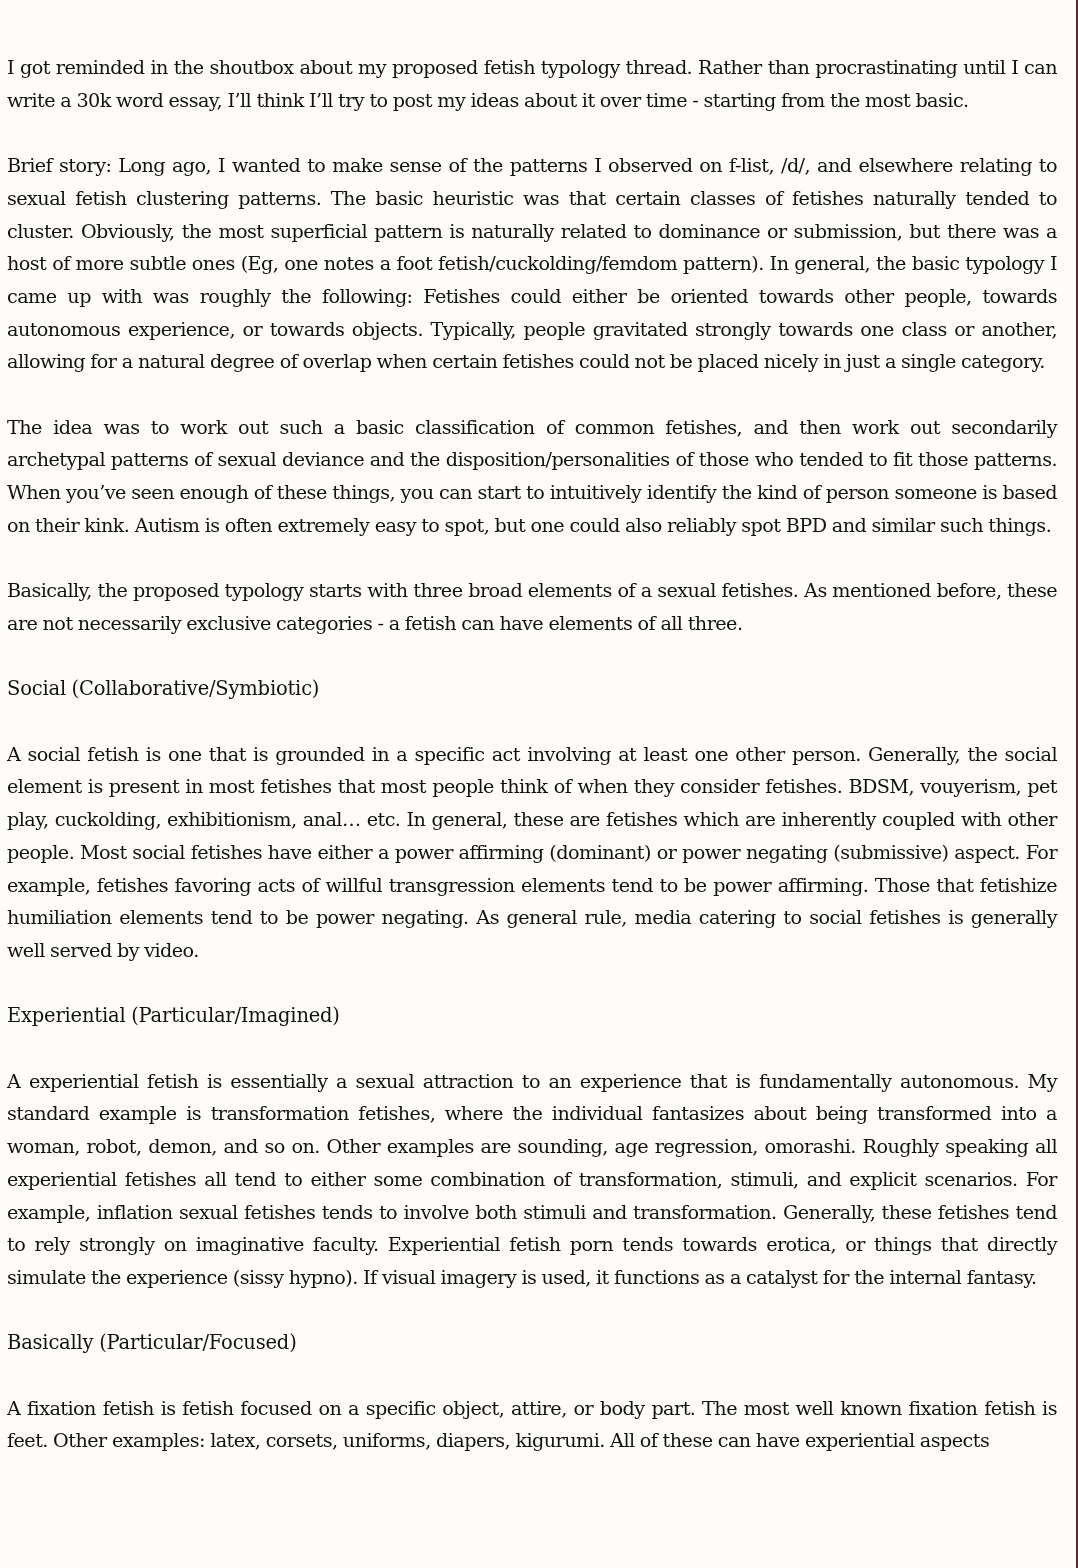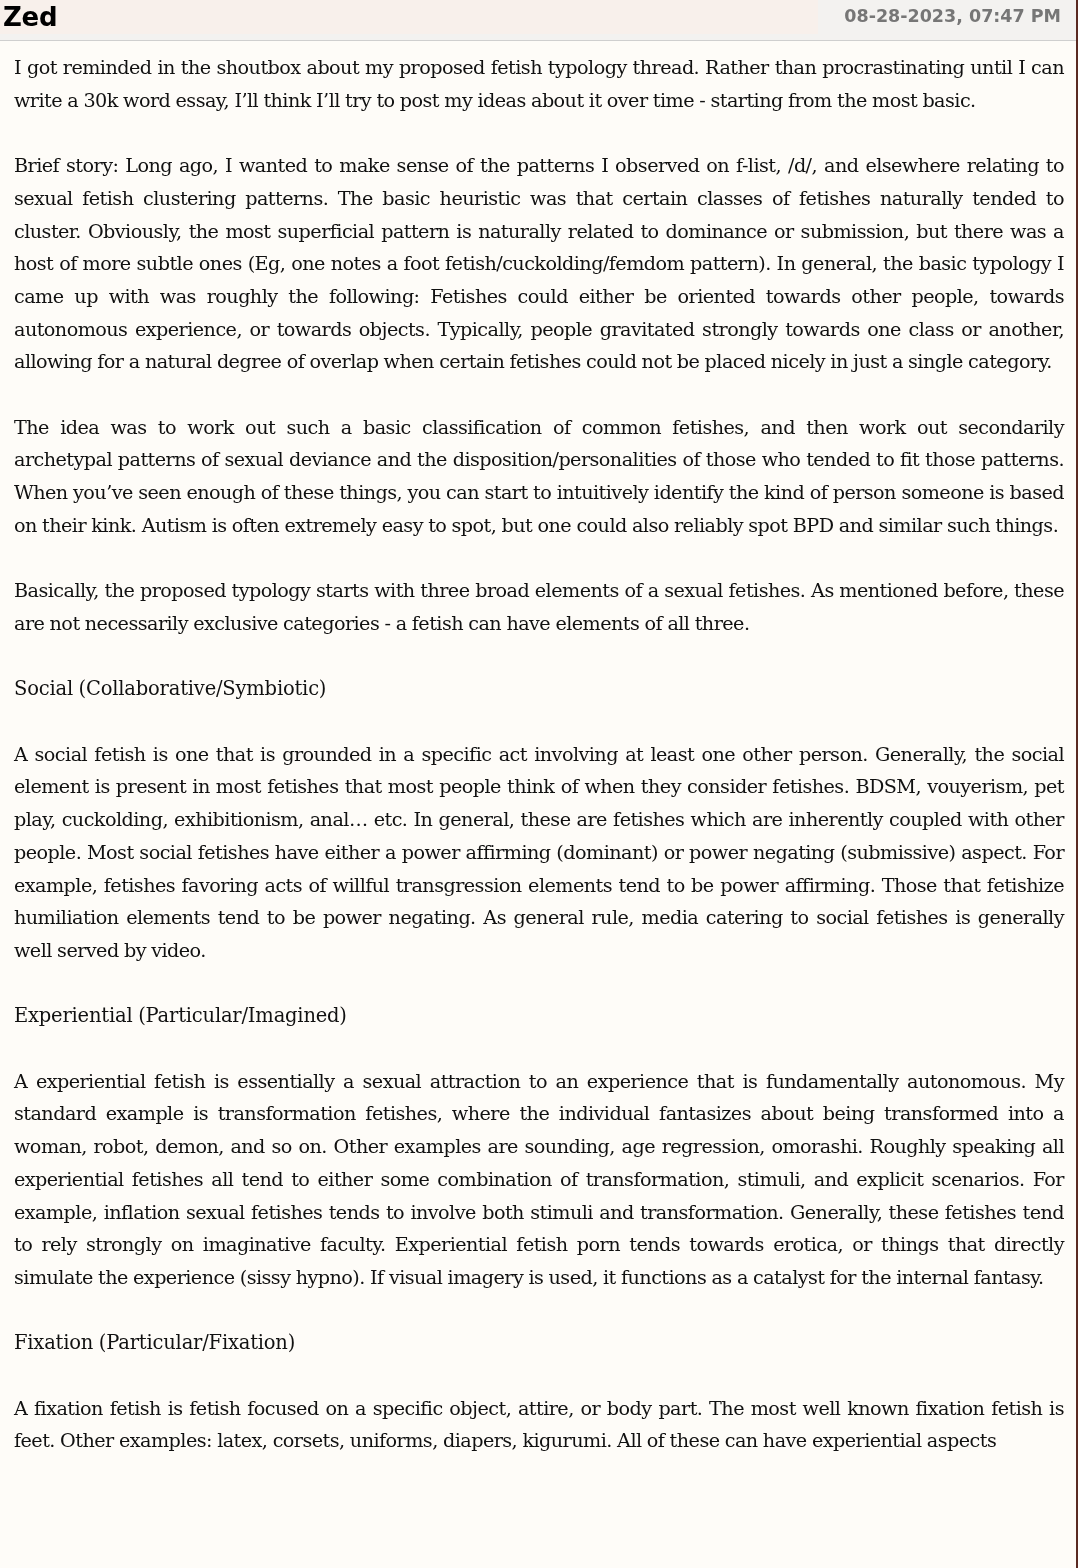--- a/index.html
+++ b/index.html
@@ -49,21 +49,21 @@
       position: absolute;
       right: 15px; top: 4px;
       font-family: "DejaVu Sans", "Liberation Sans", sans-serif;
       font-weight: bold;
       font-size: 17.5px;
       line-height: 24px;
       color: #767676;
     }
     .post-body {
       position: absolute;
-      left: 14px;
+      left: 7px;
       top: 52px;
       width: 1050px;
       font-family: "DejaVu Serif", "Liberation Serif", serif;
       font-size: 19.2px;
       line-height: 32.7px;
       color: #111;
       text-align: justify;
       letter-spacing: -0.55px;
       word-spacing: -0.3px;
     }
@@ -75,32 +75,26 @@
       font-size: 19.5px;
       font-weight: normal;
       line-height: 32.7px;
       letter-spacing: -0.2px;
     }
   </style>
 </head>
 <body>
 
 <div class="frame">
-  <div class="post-header">
-    <div class="author-cell">
-      <span class="author">Zed</span>
-    </div>
-    <span class="timestamp">08-28-2023, 07:47 PM</span>
-  </div>
 
   <div class="post-body">
     <p>I got reminded in the shoutbox about my proposed fetish typology thread. Rather than procrastinating until I can write a 30k word essay, I’ll think I’ll try to post my ideas about it over time - starting from the most basic.</p>
     <p>Brief story: Long ago, I wanted to make sense of the patterns I observed on f-list, /d/, and elsewhere relating to sexual fetish clustering patterns. The basic heuristic was that certain classes of fetishes naturally tended to cluster. Obviously, the most superficial pattern is naturally related to dominance or submission, but there was a host of more subtle ones (Eg, one notes a foot fetish/cuckolding/femdom pattern). In general, the basic typology I came up with was roughly the following: Fetishes could either be oriented towards other people, towards autonomous experience, or towards objects. Typically, people gravitated strongly towards one class or another, allowing for a natural degree of overlap when certain fetishes could not be placed nicely in just a single category.</p>
     <p>The idea was to work out such a basic classification of common fetishes, and then work out secondarily archetypal patterns of sexual deviance and the disposition/personalities of those who tended to fit those patterns. When you’ve seen enough of these things, you can start to intuitively identify the kind of person someone is based on their kink. Autism is often extremely easy to spot, but one could also reliably spot BPD and similar such things.</p>
     <p>Basically, the proposed typology starts with three broad elements of a sexual fetishes. As mentioned before, these are not necessarily exclusive categories - a fetish can have elements of all three.</p>
     <h3>Social (Collaborative/Symbiotic)</h3>
     <p>A social fetish is one that is grounded in a specific act involving at least one other person. Generally, the social element is present in most fetishes that most people think of when they consider fetishes. BDSM, vouyerism, pet play, cuckolding, exhibitionism, anal… etc. In general, these are fetishes which are inherently coupled with other people. Most social fetishes have either a power affirming (dominant) or power negating (submissive) aspect. For example, fetishes favoring acts of willful transgression elements tend to be power affirming. Those that fetishize humiliation elements tend to be power negating. As general rule, media catering to social fetishes is generally well served by video.</p>
     <h3>Experiential (Particular/Imagined)</h3>
     <p>A experiential fetish is essentially a sexual attraction to an experience that is fundamentally autonomous. My standard example is transformation fetishes, where the individual fantasizes about being transformed into a woman, robot, demon, and so on. Other examples are sounding, age regression, omorashi. Roughly speaking all experiential fetishes all tend to either some combination of transformation, stimuli, and explicit scenarios. For example, inflation sexual fetishes tends to involve both stimuli and transformation. Generally, these fetishes tend to rely strongly on imaginative faculty. Experiential fetish porn tends towards erotica, or things that directly simulate the experience (sissy hypno). If visual imagery is used, it functions as a catalyst for the internal fantasy.</p>
-    <h3>Fixation (Particular/Fixation)</h3>
+    <h3>Basically (Particular/Focused)</h3>
     <p>A fixation fetish is fetish focused on a specific object, attire, or body part. The most well known fixation fetish is feet. Other examples: latex, corsets, uniforms, diapers, kigurumi. All of these can have experiential aspects</p>
   </div>
 </div>
 
 </body></html>

